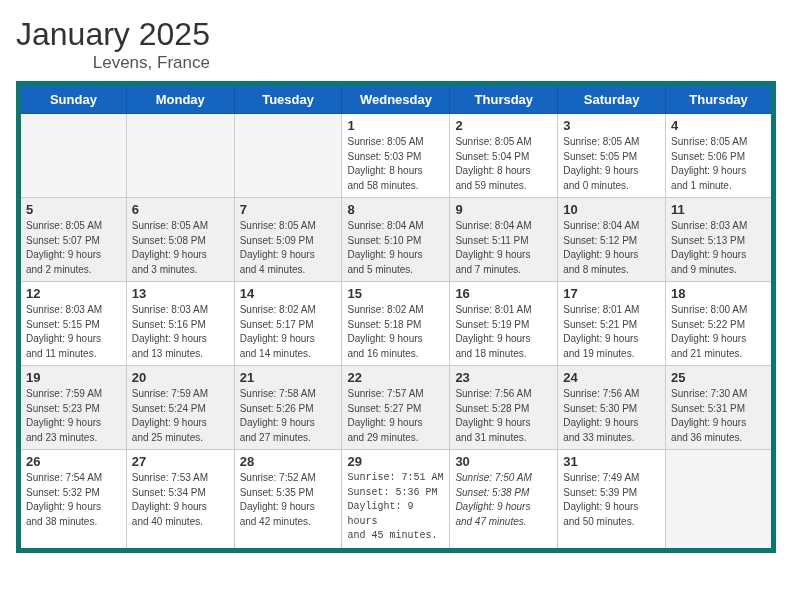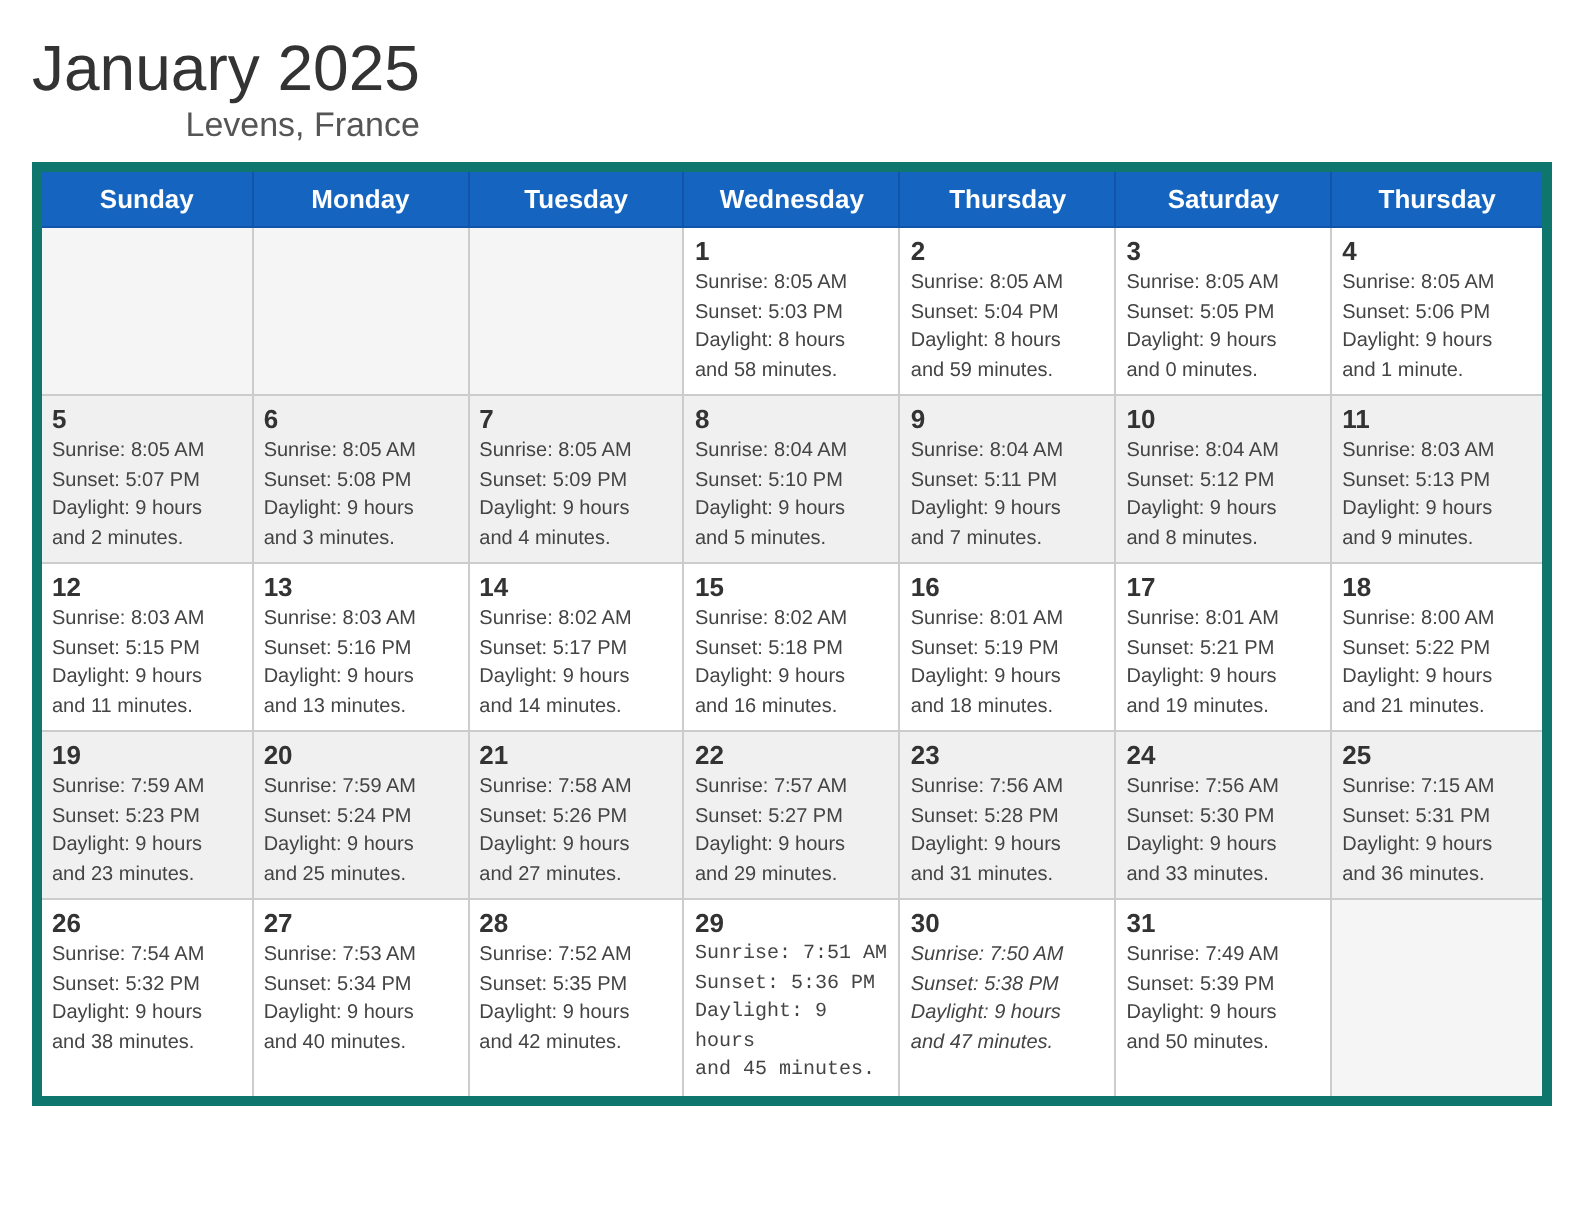--- a/index.html
+++ b/index.html
@@ -285,21 +285,21 @@
         </td>
         <td>
           <div class="day-number">24</div>
           <div class="day-info" style="white-space: pre-line;">Sunrise: 7:56 AM
 Sunset: 5:30 PM
 Daylight: 9 hours
 and 33 minutes.</div>
         </td>
         <td>
           <div class="day-number">25</div>
-          <div class="day-info" style="white-space: pre-line;">Sunrise: 7:15 AM
+          <div class="day-info" style="white-space: pre-line;">Sunrise: 7:30 AM
 Sunset: 5:31 PM
 Daylight: 9 hours
 and 36 minutes.</div>
         </td>
       </tr>
       <tr>
         <td>
           <div class="day-number">26</div>
           <div class="day-info" style="white-space: pre-line;">Sunrise: 7:54 AM
 Sunset: 5:32 PM

